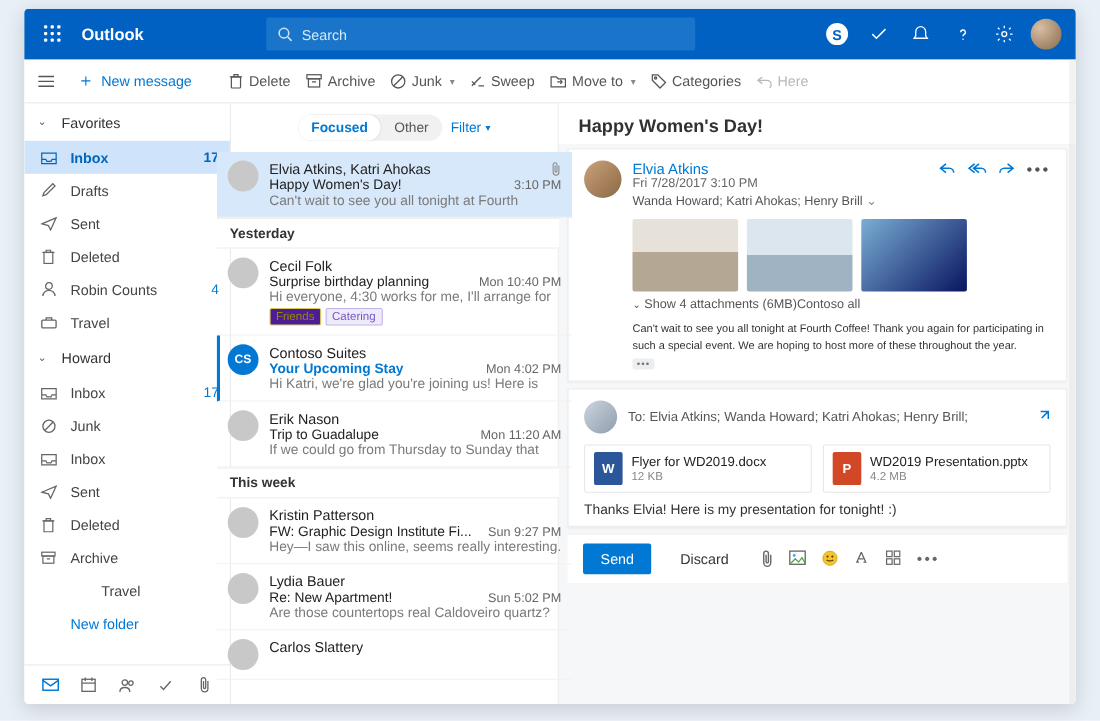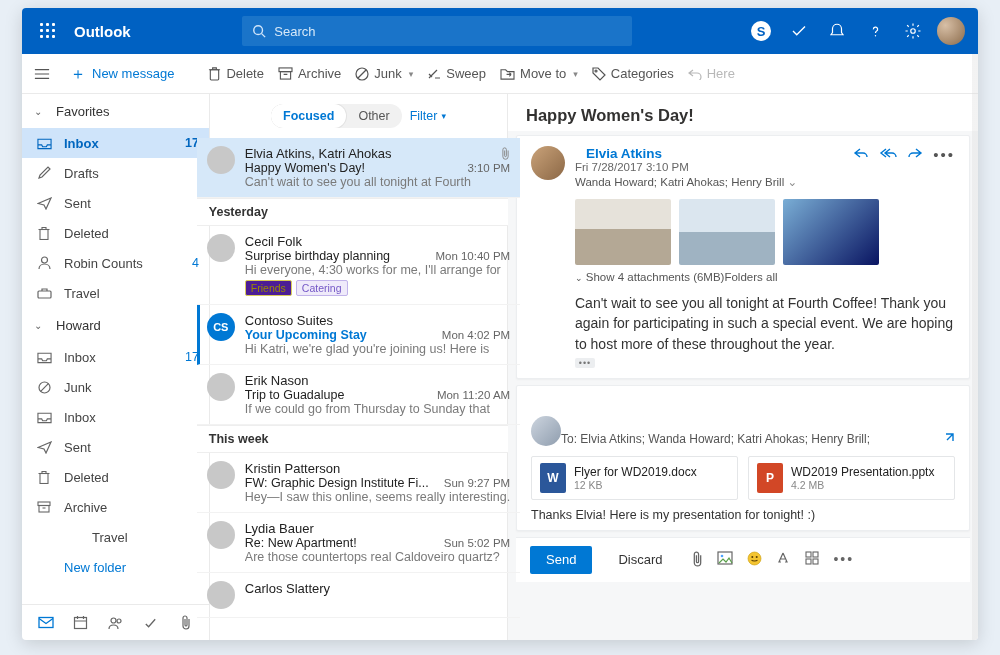--- a/index.html
+++ b/index.html
@@ -75,36 +75,36 @@
   .tag.friends { color: #9a8a00; border-color: #d9cc5a; background: #4c1d95; }
   .tag.catering { color: #7558c7; border-color: #c1b3ea; background: #efeafa; }
 
   
   .reading { flex: 1; display: flex; flex-direction: column; min-width: 0; background: #f6f7f8; }
   .rhdr { padding: 12px 18px 6px; font-size: 16.5px; font-weight: 600; background: #fff; }
   .rbody { flex: 1; overflow: hidden; padding: 4px 8px 8px 8px; min-height: 0; display: flex; flex-direction: column; gap: 6px; }
   .card { background: #fff; border: 1px solid #eceef0; border-radius: 2px; padding: 10px 14px; box-shadow: 0 1px 2px rgba(0,0,0,.04); }
   .sender { display: flex; gap: 10px; align-items: flex-start; }
   .sender .av { width: 34px; height: 34px; border-radius: 50%; background: linear-gradient(135deg,#caa37a,#8b6745); }
-  .sender .nm { color: #0078d4; font-size: 13.5px; font-weight: 700; margin-left: 11px; }
+  .sender .nm { color: #0078d4; font-size: 13.5px; font-weight: 400; }
   .sender .dt { font-size: 11.5px; color: #666; }
   .sender .to { font-size: 11.5px; color: #555; margin-top: 2px; }
   .ract { margin-left: auto; display: flex; gap: 10px; color: #0078d4; align-items: flex-start; }
   .ract span { cursor: pointer; font-size: 15px; }
   .thumbs { display: flex; gap: 8px; margin: 10px 0 6px 44px; }
   .thumb { width: 96px; height: 66px; border-radius: 2px; background: #c8d8e7; position: relative; overflow: hidden; }
   .thumb.t1 { background: linear-gradient(180deg,#e6e2da 45%,#b4a895 45%); }
   .thumb.t2 { background: linear-gradient(180deg,#dbe6ef 50%,#9fb3c2 50%); }
   .thumb.t3 { background: linear-gradient(135deg,#7aaed5,#091461); }
   .attline { display: flex; gap: 0; font-size: 11.5px; color: #555; margin-left: 44px; }
   .attline .lnk { color: #555; cursor: pointer; }
-  .bodytext { font-size: 14px; color: #333; line-height: 1.45; margin: 10px 0 4px 44px; }
+  .bodytext { font-size: 10px; color: #333; line-height: 1.45; margin: 10px 0 4px 44px; }
   .moredots { margin-left: 44px; margin-top: 4px; width: 20px; height: 10px; background: #eceef0; border-radius: 2px; display: grid; place-items: center; font-size: 9px; color: #777; cursor: pointer; letter-spacing: 1px; }
 
-  .reply .replyhdr { display: flex; align-items: flex-end; gap: 0; margin-top: 20px; }
+  .reply .replyhdr { display: flex; align-items: center; gap: 10px; }
   .reply .av { width: 30px; height: 30px; border-radius: 50%; background: linear-gradient(135deg,#cdd5df,#8f9dae); }
   .reply .to { font-size: 12px; color: #555; flex: 1; }
   .reply .popout { color: #0078d4; cursor: pointer; }
   .attcards { display: flex; gap: 10px; margin: 10px 0 8px 0; }
   .attcard { flex: 1; border: 1px solid #e4e6e8; border-radius: 2px; display: flex; align-items: center; gap: 8px; padding: 6px 8px; }
   .ficon { width: 26px; height: 30px; border-radius: 2px; display: grid; place-items: center; color: #fff; font-weight: 700; font-size: 12px; }
   .ficon.word { background: #2b579a; }
   .ficon.ppt { background: #d24726; }
   .fname { font-size: 12px; color: #222; }
   .fsize { font-size: 10.5px; color: #888; }
@@ -559,21 +559,21 @@
               <span style="color:#555;letter-spacing:2px">•••</span>
             </div>
           </div>
           <div class="thumbs">
             <div class="thumb t1"></div>
             <div class="thumb t2"></div>
             <div class="thumb t3"></div>
           </div>
           <div class="attline">
             <span class="lnk"><span style="font-size:9px">⌄</span> <span>Show 4 attachments (6MB)</span></span>
-            <span class="lnk">Folders all</span>
+            <span class="lnk">Contoso all</span>
           </div>
           <div class="bodytext">Can't wait to see you all tonight at Fourth Coffee! Thank you again for participating in such a special event. We are hoping to host more of these throughout the year.</div>
           <div class="moredots">•••</div>
         </div>
 
         <div class="card reply" style="padding-bottom:6px">
           <div class="replyhdr">
             <div class="av"></div>
             <div class="to">To: Elvia Atkins; Wanda Howard; Katri Ahokas; Henry Brill;</div>
             <span class="popout">

